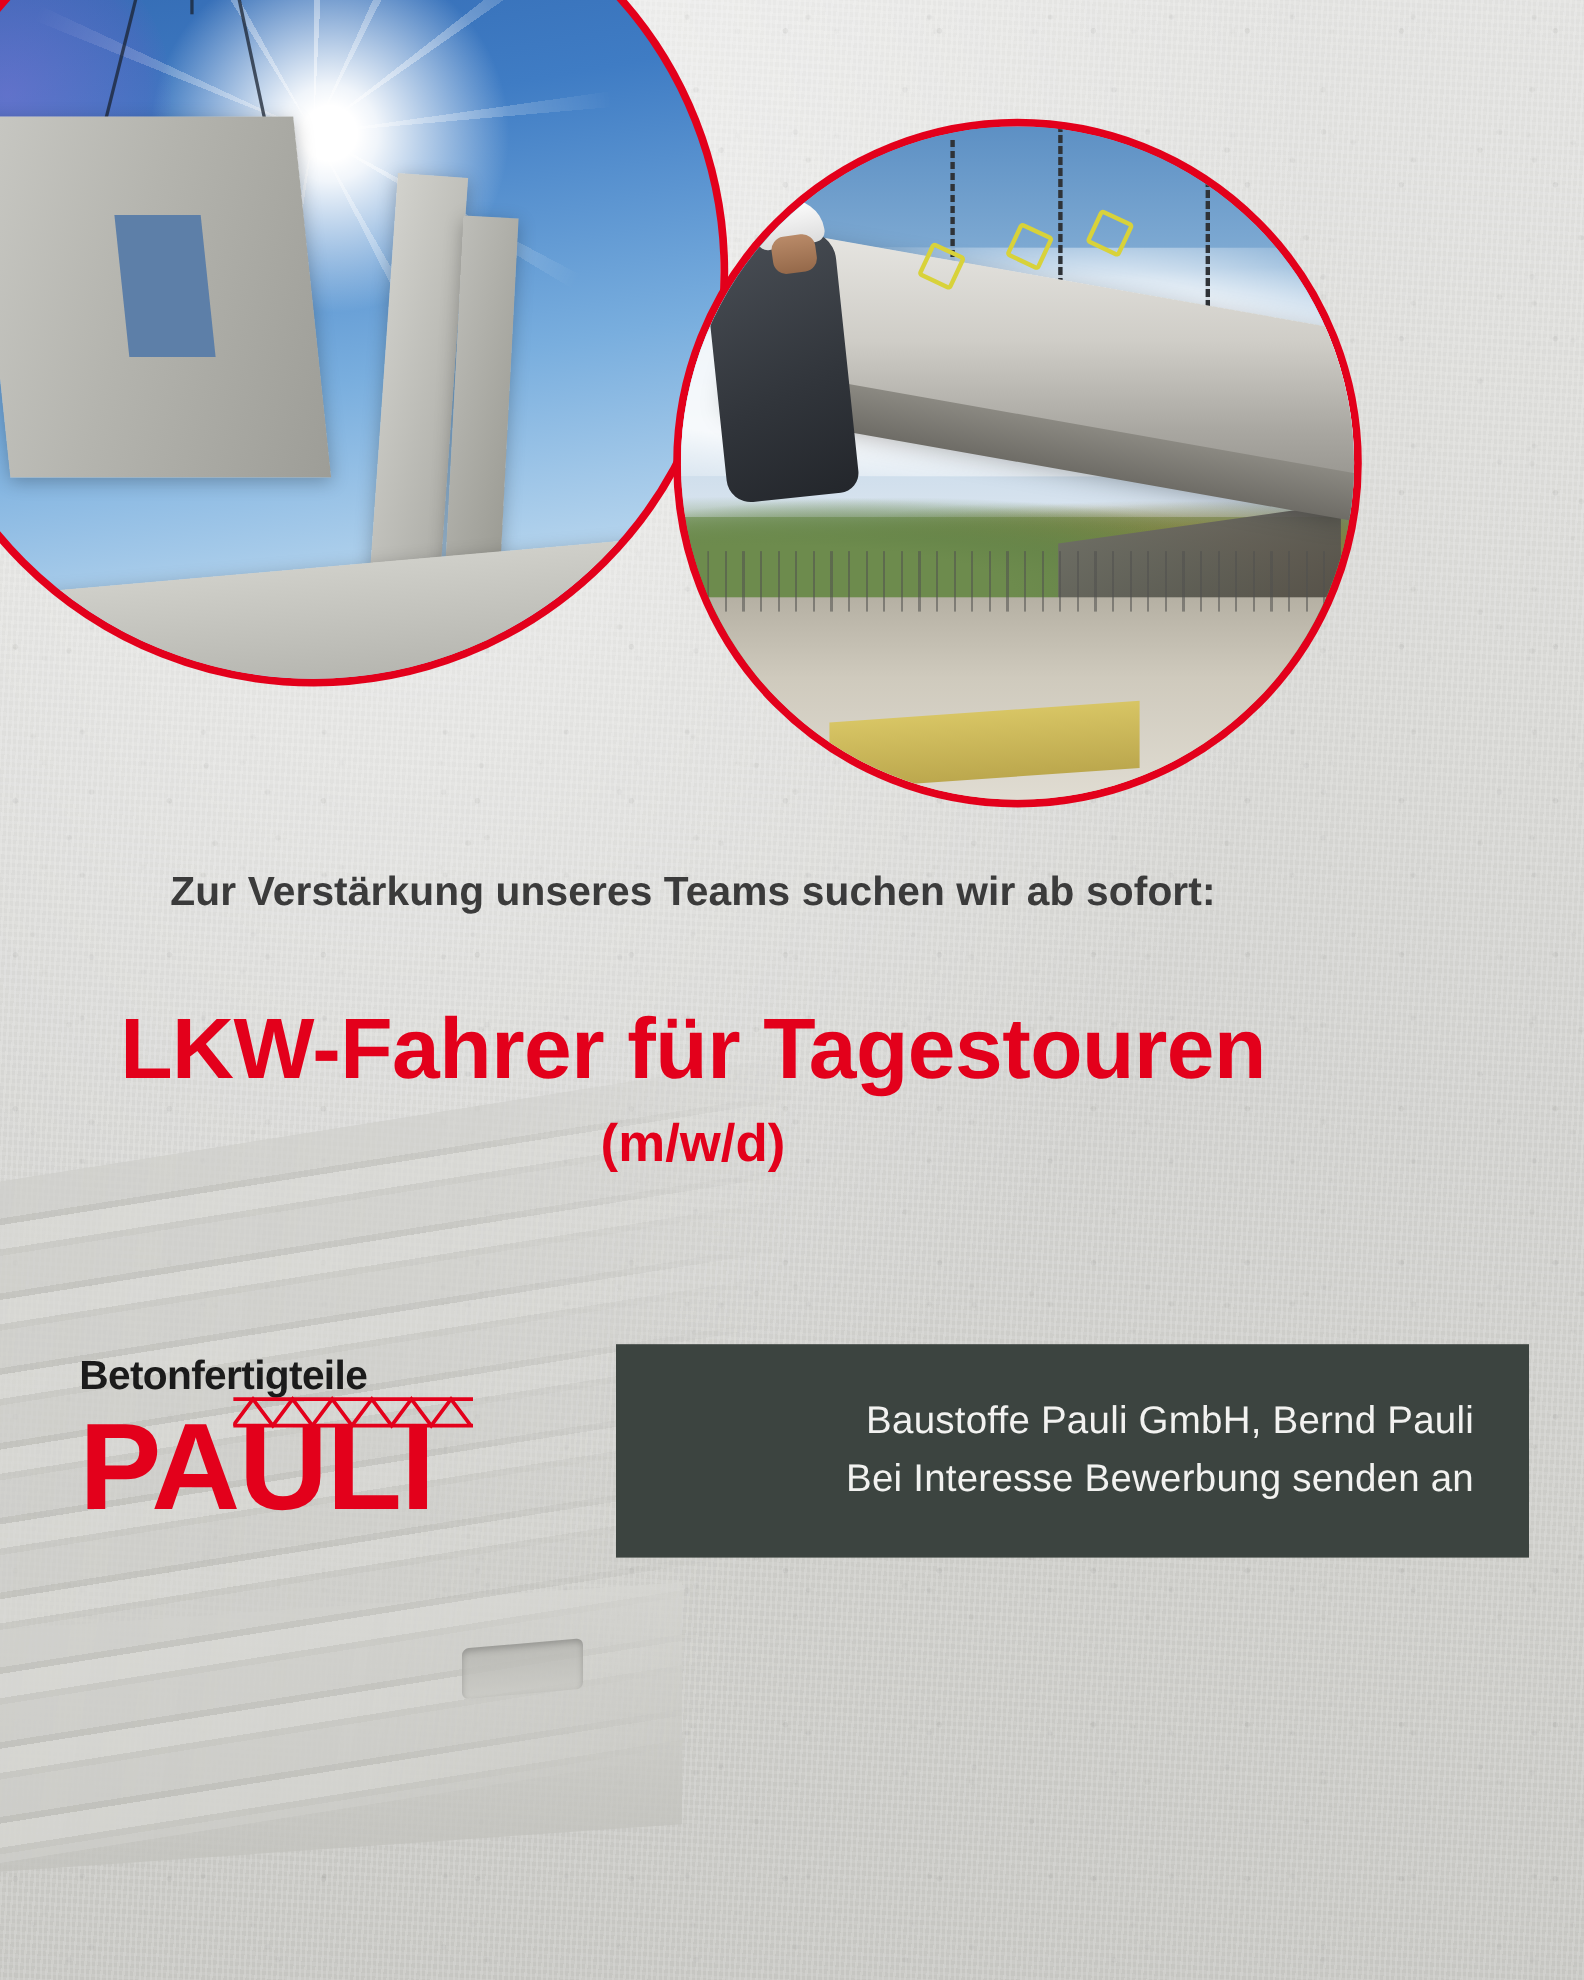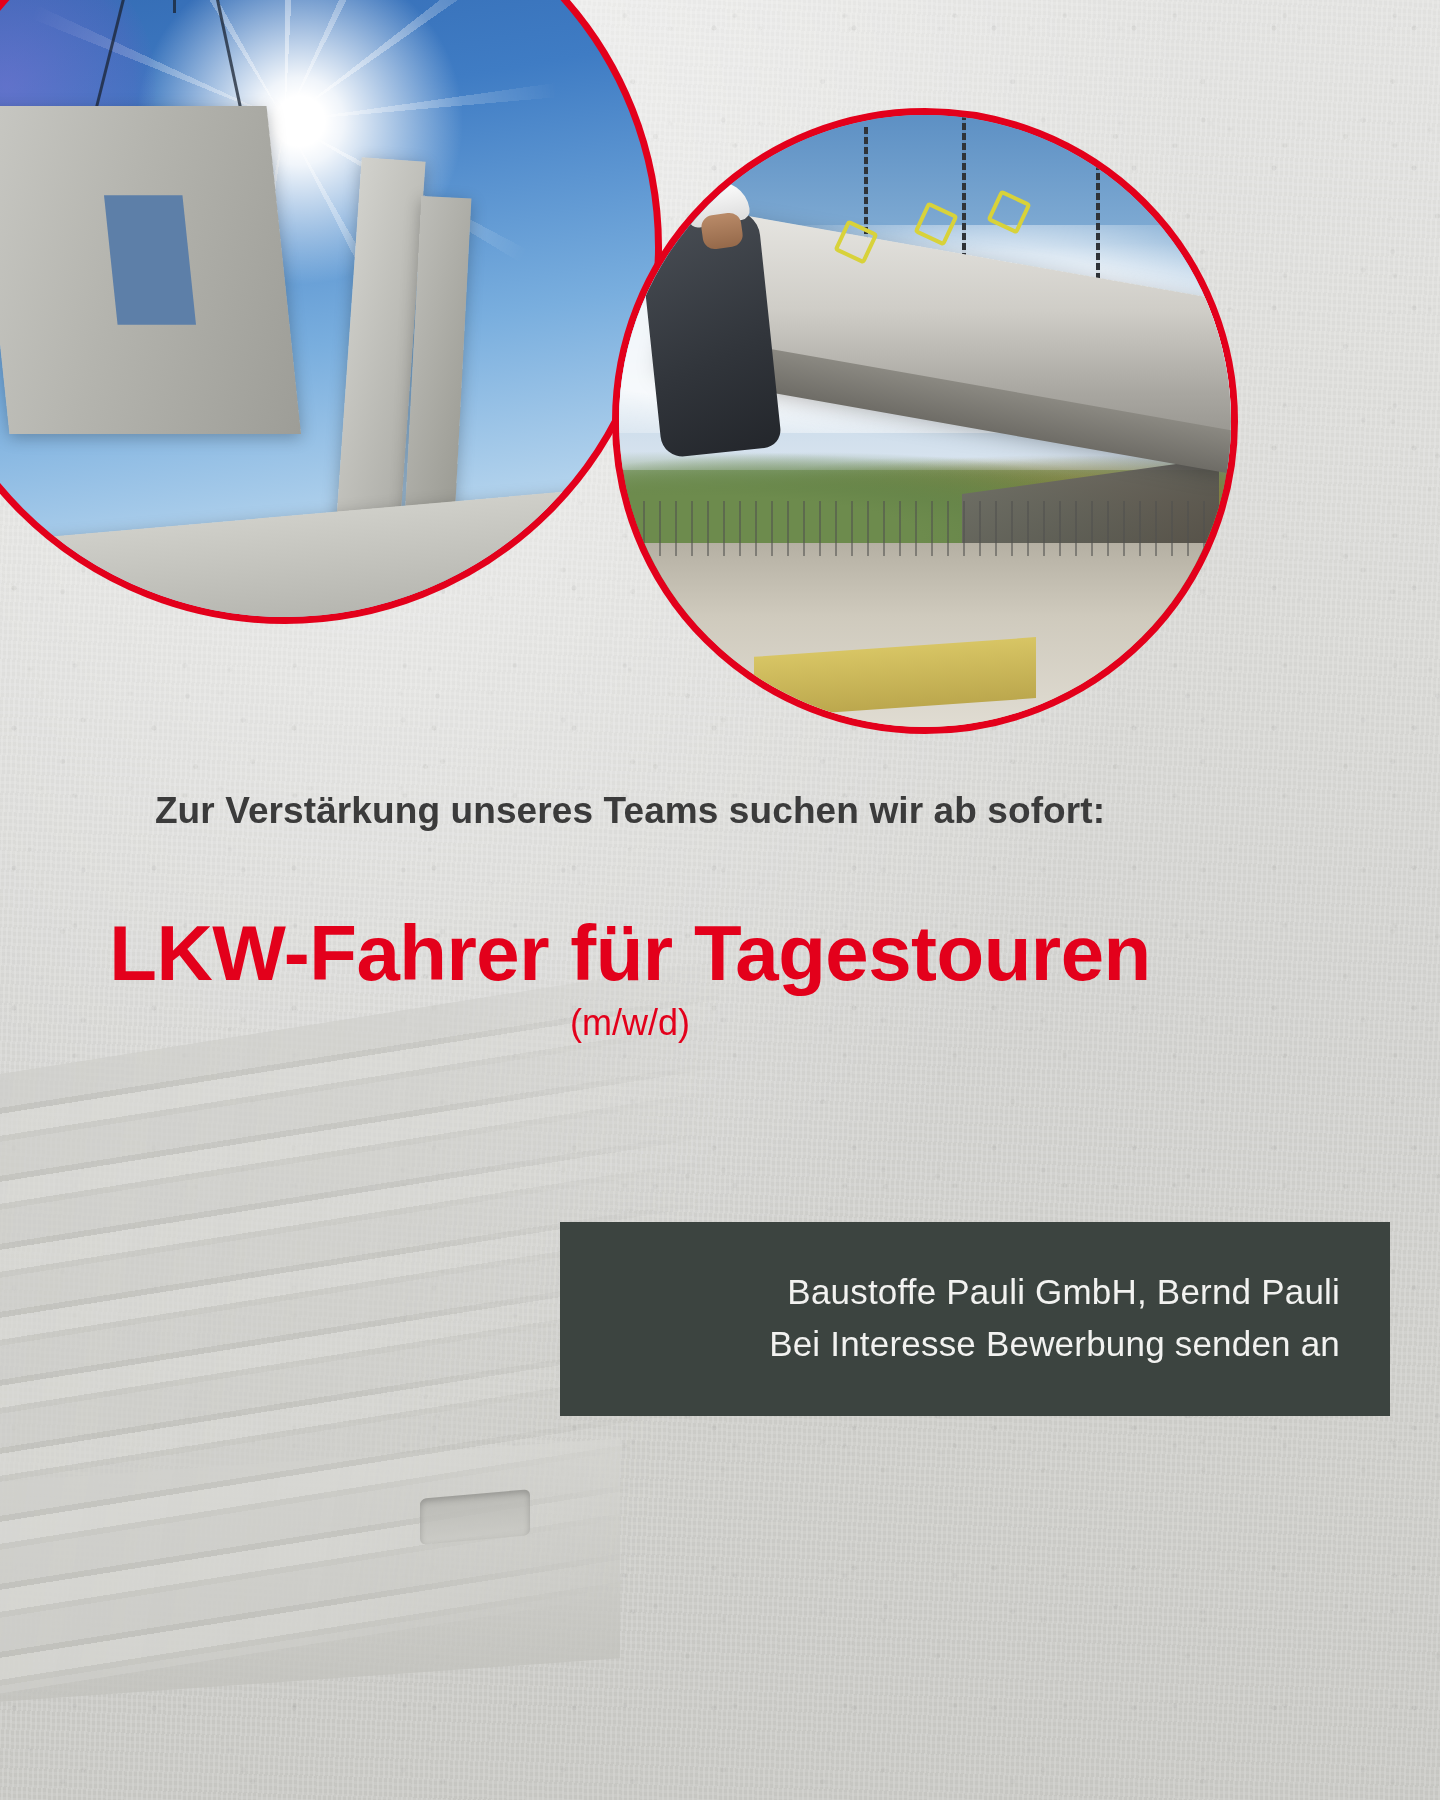--- a/index.html
+++ b/index.html
@@ -311,23 +311,23 @@
   }
   .job-title {
     margin-top: 82px;
     font-size: 78px;
     font-weight: 800;
     color: #e3001b;
     letter-spacing: -0.5px;
     line-height: 1.02;
   }
   .mwd {
-    margin-top: 8px;
-    font-size: 36px;
-    font-weight: 400;
+    margin-top: 18px;
+    font-size: 48px;
+    font-weight: 700;
     color: #e3001b;
   }
 
   
   .logo {
     position: absolute;
     left: 72px;
     top: 1232px;
     width: 380px;
   }
@@ -464,20 +464,33 @@
 
     <div class="photo-fade"></div>
   </div>
 
   <div class="headline-wrap">
     <div class="kicker">Zur Verstärkung unseres Teams suchen wir ab sofort:</div>
     <div class="job-title">LKW-Fahrer für Tagestouren</div>
     <div class="mwd">(m/w/d)</div>
   </div>
 
+  <div class="logo">
+    <div class="logo-top">Betonfertigteile</div>
+    <div class="logo-main-row">
+      <svg class="truss" viewBox="0 0 218 30" aria-hidden="true">
+        <g stroke="#e3001b" stroke-width="3.4" fill="none">
+          <line x1="0" y1="3" x2="218" y2="3"></line>
+          <line x1="0" y1="27" x2="218" y2="27"></line>
+          <path d="M0 27 L18 3 L36 27 L54 3 L72 27 L90 3 L108 27 L126 3 L144 27 L162 3 L180 27 L198 3 L216 27"></path>
+        </g>
+      </svg>
+      <div class="logo-pauli">PAULI</div>
+    </div>
+  </div>
 
   <div class="contact-box">
     <div class="contact-line">Baustoffe Pauli GmbH, Bernd Pauli</div>
     <div class="contact-line">Bei Interesse Bewerbung senden an</div>
   </div>
 
 
 </div>
 
 </body></html>

